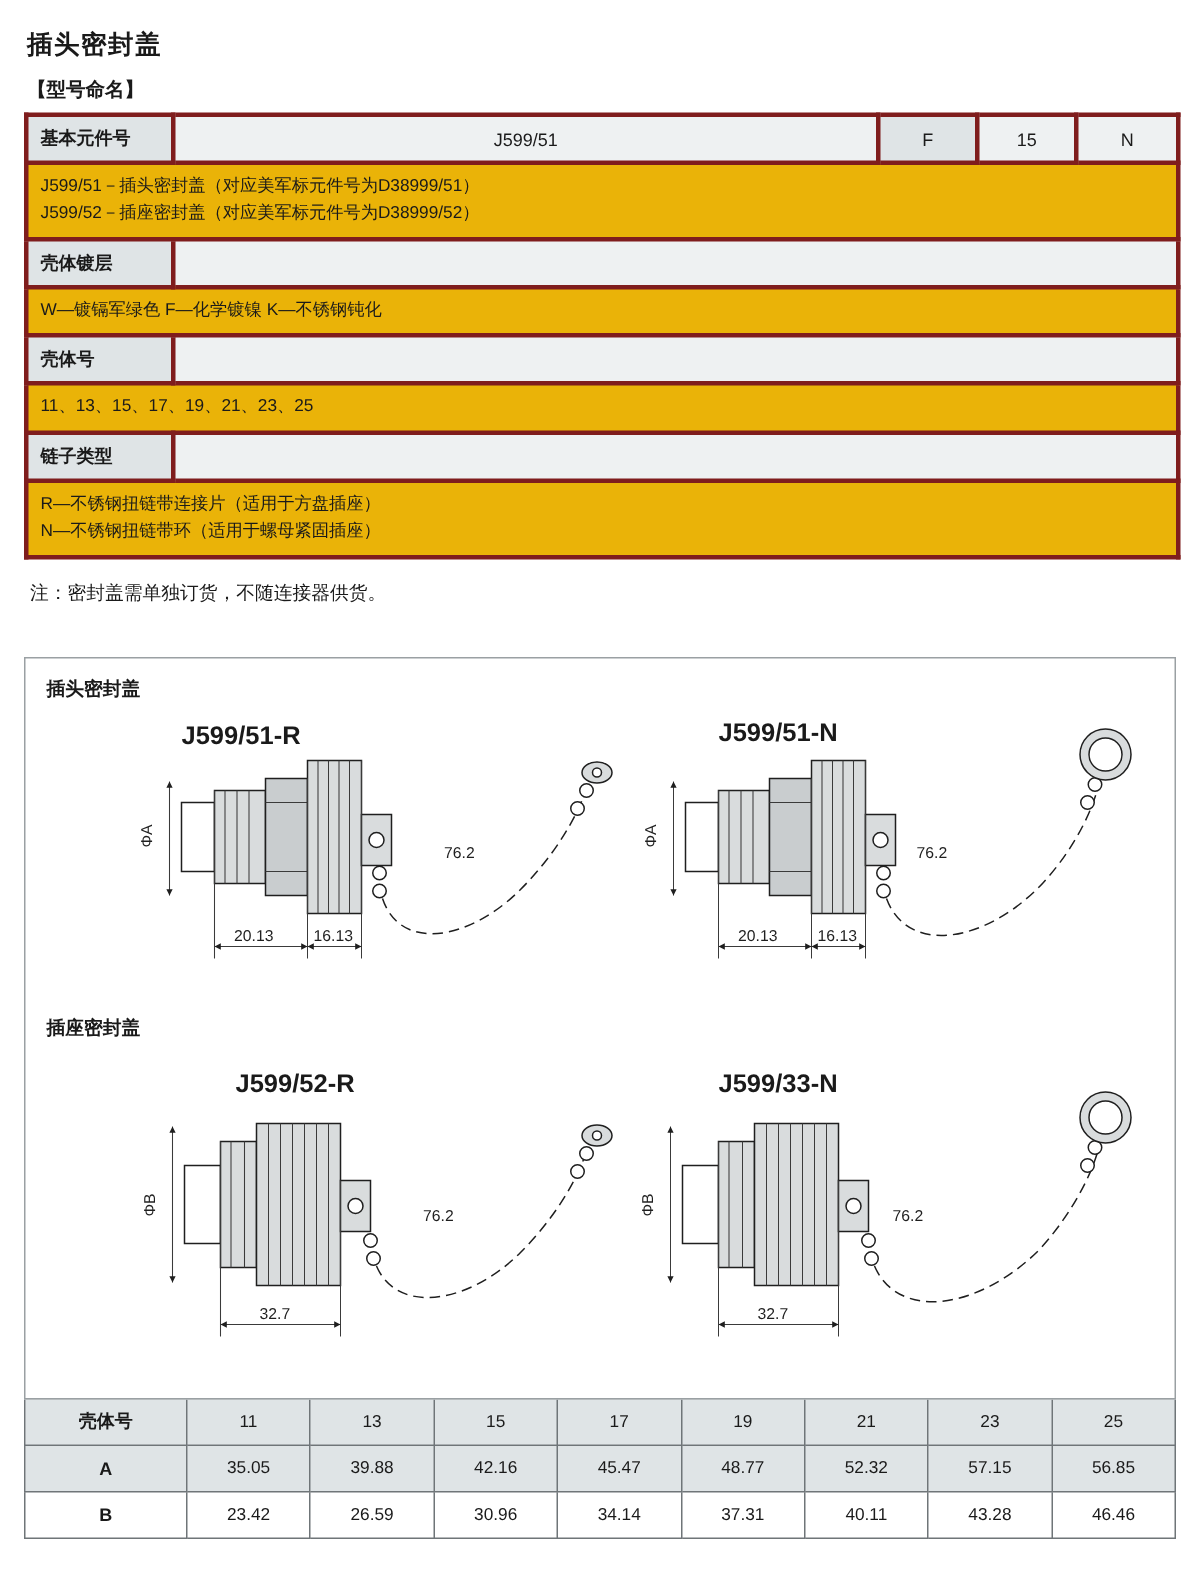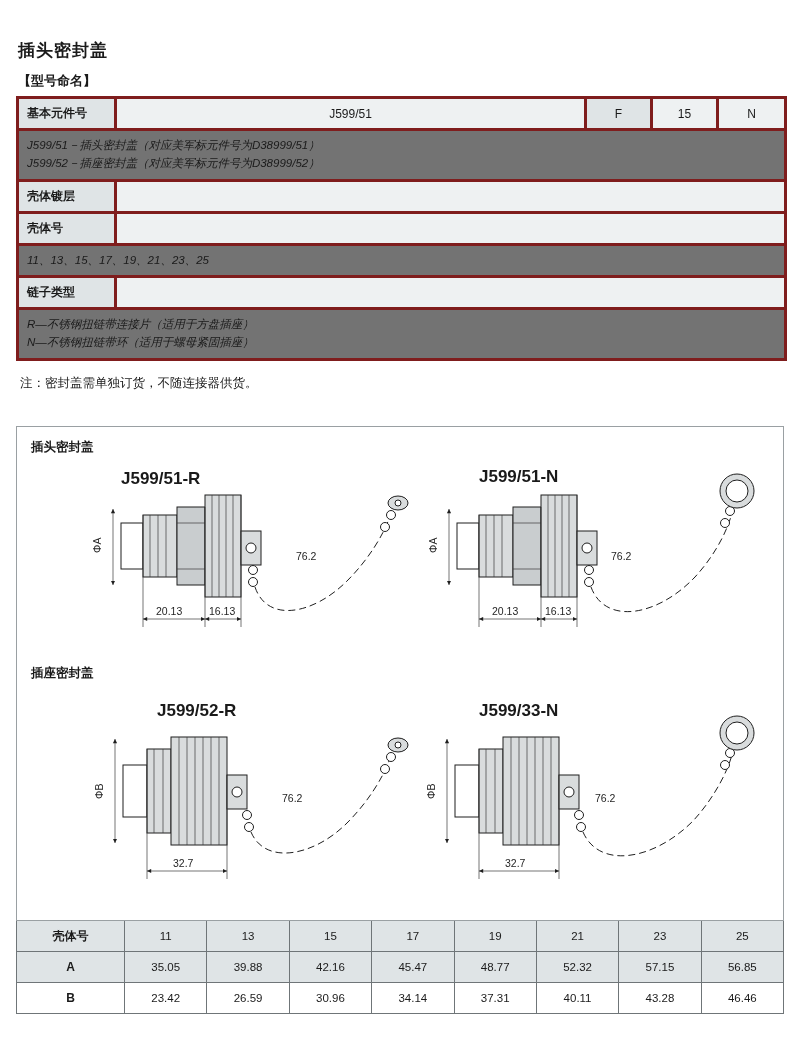--- a/index.html
+++ b/index.html
@@ -6,21 +6,21 @@
   html, body { margin: 0; padding: 0; }
   body {
     width: 800px;
     height: 1055px;
     background: #ffffff;
     font-family: "Liberation Sans", sans-serif;
     color: #1a1a1a;
     position: relative;
     overflow: hidden;
   }
-  .page { padding: 14px 16px 0 16px; position: relative; margin-top: 21px; }
+  .page { padding: 14px 16px 0 16px; position: relative; }
 
   
   .doc-title {
     font-size: 17px;
     font-weight: bold;
     letter-spacing: 1px;
     margin: 4px 0 10px 2px;
   }
   .section-label {
     font-size: 13px;
@@ -42,24 +42,23 @@
   }
   .lbl-cell {
     background: #dfe4e6;
     font-weight: bold;
     font-size: 12px;
     width: 92px;
     white-space: nowrap;
     padding-left: 8px;
   }
   .desc-cell {
-    background: #737373;
+    background: #eab308;
     padding-left: 22px;
     line-height: 1.55;
-    font-style: italic;
   }
   .code-cell {
     background: #eef1f2;
     text-align: center;
     font-size: 12px;
   }
   .code-cell.shaded { background: #dfe4e6; }
   .blank-cell { background: #eef1f2; }
   .note {
     font-size: 12.5px;
@@ -141,20 +140,23 @@
         <td class="code-cell">15</td>
         <td class="code-cell">N</td>
       </tr>
       <tr>
         <td class="desc-cell" colspan="5" style="white-space:pre-line">J599/51－插头密封盖（对应美军标元件号为D38999/51）
 J599/52－插座密封盖（对应美军标元件号为D38999/52）</td>
       </tr>
       <tr>
         <td class="lbl-cell">壳体镀层</td>
         <td class="blank-cell" colspan="4"></td>
+      </tr>
+      <tr>
+        <td class="desc-cell" colspan="5" style="white-space:pre-line">W—镀镉军绿色    F—化学镀镍    K—不锈钢钝化</td>
       </tr>
       <tr>
         <td class="lbl-cell">壳体号</td>
         <td class="blank-cell" colspan="4"></td>
       </tr>
       <tr>
         <td class="desc-cell" colspan="5" style="white-space:pre-line">11、13、15、17、19、21、23、25</td>
       </tr>
       <tr>
         <td class="lbl-cell">链子类型</td>

